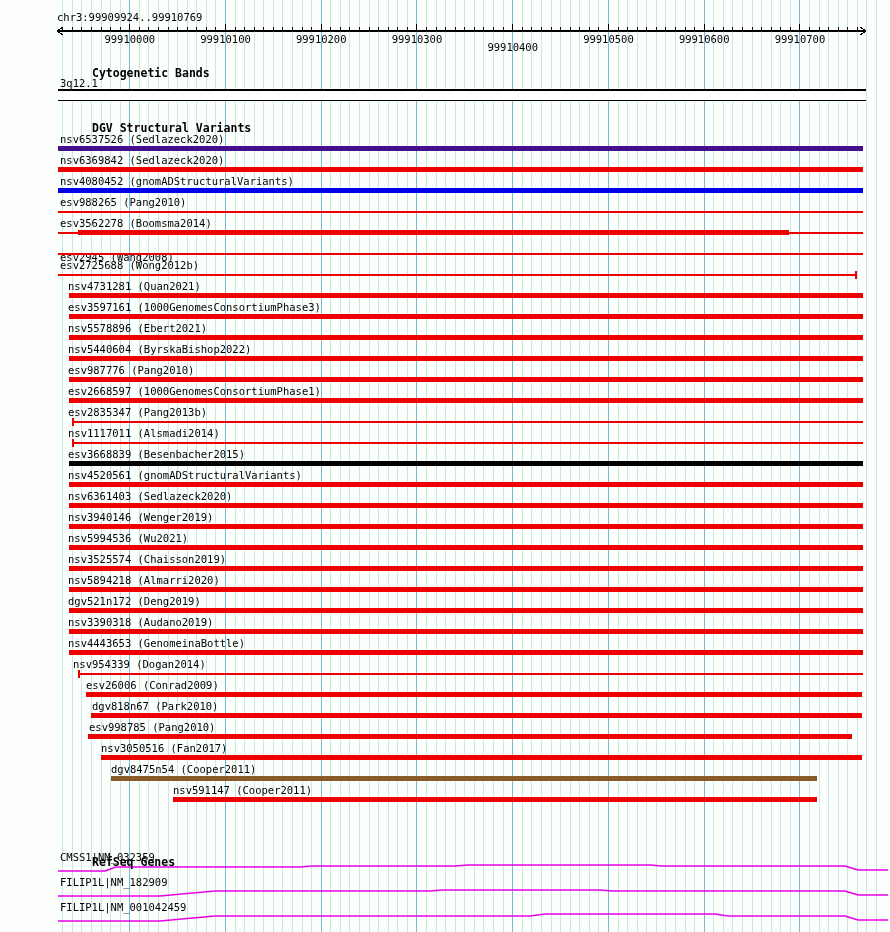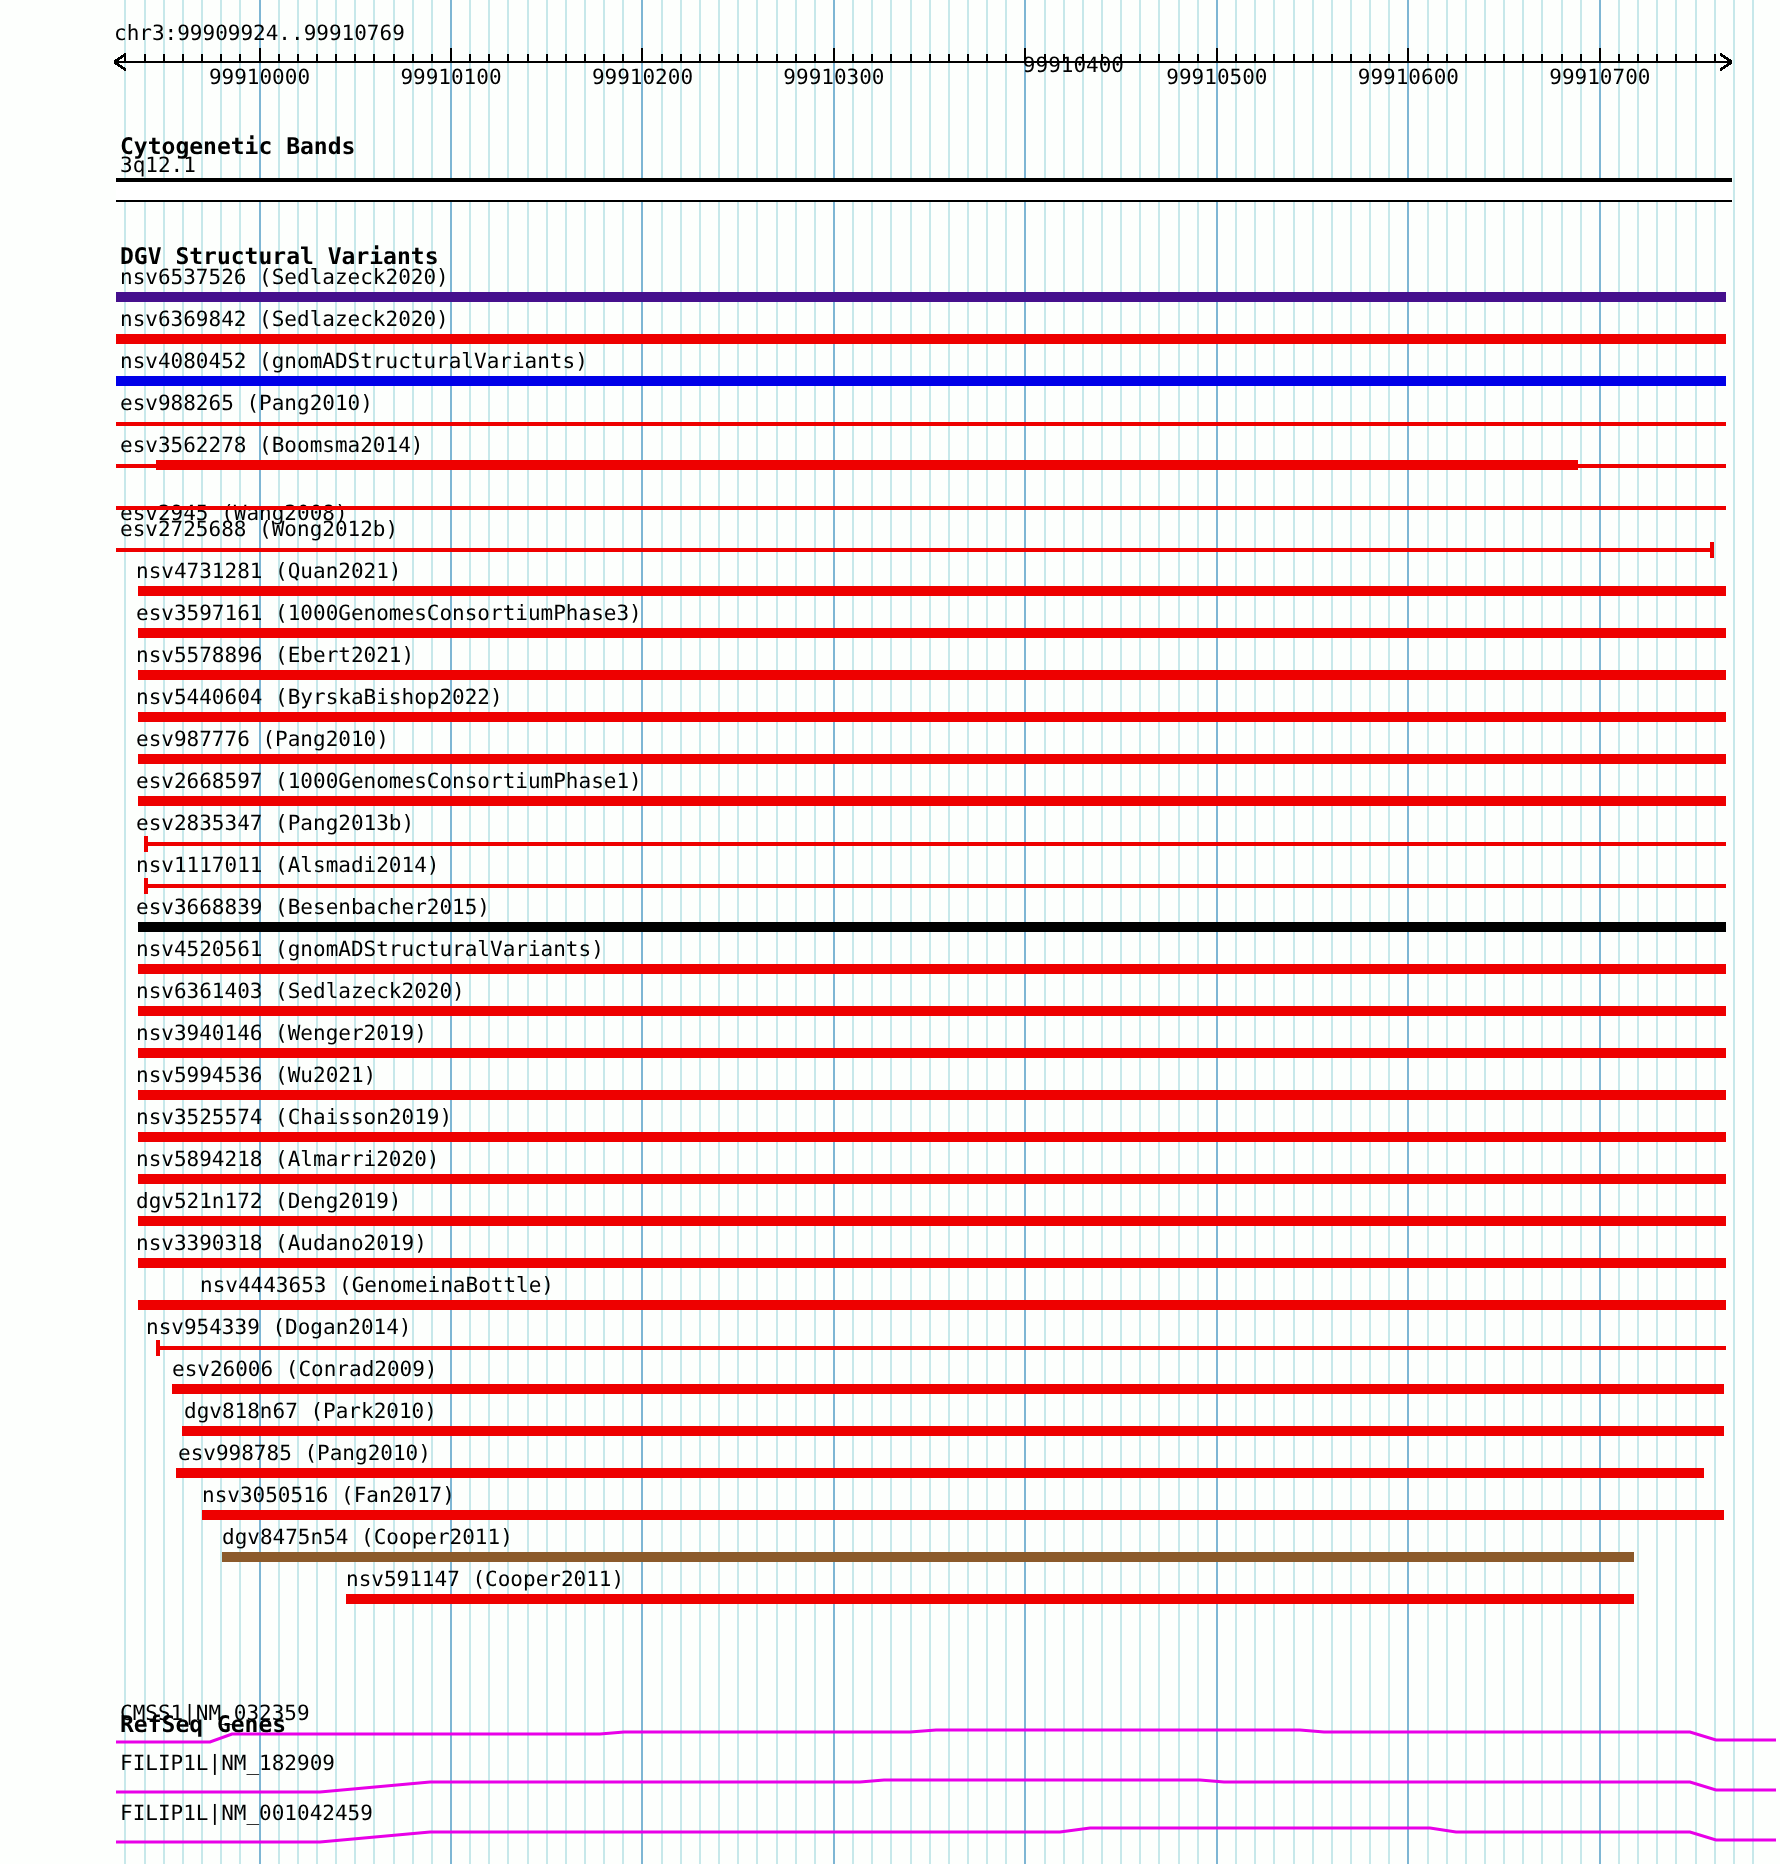--- a/index.html
+++ b/index.html
@@ -2,21 +2,21 @@
 <html><head>
 <meta charset="utf-8">
 <style>
   html,body{margin:0;padding:0;background:#fdfffd;}
   #canvas{position:relative;width:890px;height:932px;overflow:hidden;background:#fdfffd;
           font-family:"DejaVu Sans Mono",monospace;}
   #gfx{position:absolute;left:0;top:0;}
   .lbl{position:absolute;font:10.5px "DejaVu Sans Mono",monospace;color:#000;
        white-space:nowrap;line-height:11px;}
   .hdr{position:absolute;font:bold 11.5px "DejaVu Sans Mono",monospace;color:#000;
-       white-space:nowrap;line-height:12px;}
+       white-space:nowrap;line-height:12px;margin-left:32px;}
   .ticklabel{position:absolute;font:10.5px "DejaVu Sans Mono",monospace;color:#000;
        text-align:center;line-height:11px;}
   .bar{position:absolute;}
   #band{position:absolute;left:58px;top:89px;width:808px;height:9px;background:#ffffff;
         border-top:2px solid #000;border-bottom:1px solid #000;}
 </style>
 </head>
 <body>
 
 <div id="canvas">
@@ -213,21 +213,21 @@
   <div class="lbl" style="left:60px;top:78px;">3q12.1</div>
   <div id="band"></div>
 
   <div class="hdr" style="left:60px;top:122px;">DGV Structural Variants</div>
 
   <div class="hdr" style="left:60px;top:856px;">RefSeq Genes</div>
 <div class="ticklabel" style="left: 99.7621px; top: 34px; width: 60px;">99910000</div>
     <div class="ticklabel" style="left: 195.502px; top: 34px; width: 60px;">99910100</div>
     <div class="ticklabel" style="left: 291.241px; top: 34px; width: 60px;">99910200</div>
     <div class="ticklabel" style="left: 386.981px; top: 34px; width: 60px;">99910300</div>
-    <div class="ticklabel" style="left: 482.721px; top: 28px; width: 60px; margin-left: 24px;">99910400</div>
+    <div class="ticklabel" style="left: 482.721px; top: 42px; width: 60px;">99910400</div>
     <div class="ticklabel" style="left: 578.46px; top: 34px; width: 60px;">99910500</div>
     <div class="ticklabel" style="left: 674.2px; top: 34px; width: 60px;">99910600</div>
     <div class="ticklabel" style="left: 769.94px; top: 34px; width: 60px;">99910700</div>
     <div class="lbl" style="left: 60px; top: 134px;">nsv6537526 (Sedlazeck2020)</div>
     <div class="bar" style="left: 58px; top: 146px; width: 805px; height: 5px; background: rgb(69, 16, 141);"></div>
     <div class="lbl" style="left: 60px; top: 155px;">nsv6369842 (Sedlazeck2020)</div>
     <div class="bar" style="left: 58px; top: 167px; width: 805px; height: 5px; background: rgb(238, 0, 0);"></div>
     <div class="lbl" style="left: 60px; top: 176px;">nsv4080452 (gnomADStructuralVariants)</div>
     <div class="bar" style="left: 58px; top: 188px; width: 805px; height: 5px; background: rgb(0, 0, 232);"></div>
     <div class="lbl" style="left: 60px; top: 197px;">esv988265 (Pang2010)</div>
@@ -269,21 +269,21 @@
     <div class="lbl" style="left: 68px; top: 533px;">nsv5994536 (Wu2021)</div>
     <div class="bar" style="left: 69px; top: 545px; width: 794px; height: 5px; background: rgb(238, 0, 0);"></div>
     <div class="lbl" style="left: 68px; top: 554px;">nsv3525574 (Chaisson2019)</div>
     <div class="bar" style="left: 69px; top: 566px; width: 794px; height: 5px; background: rgb(238, 0, 0);"></div>
     <div class="lbl" style="left: 68px; top: 575px;">nsv5894218 (Almarri2020)</div>
     <div class="bar" style="left: 69px; top: 587px; width: 794px; height: 5px; background: rgb(238, 0, 0);"></div>
     <div class="lbl" style="left: 68px; top: 596px;">dgv521n172 (Deng2019)</div>
     <div class="bar" style="left: 69px; top: 608px; width: 794px; height: 5px; background: rgb(238, 0, 0);"></div>
     <div class="lbl" style="left: 68px; top: 617px;">nsv3390318 (Audano2019)</div>
     <div class="bar" style="left: 69px; top: 629px; width: 794px; height: 5px; background: rgb(238, 0, 0);"></div>
-    <div class="lbl" style="left: 68px; top: 638px; margin-left: 32px;">nsv4443653 (GenomeinaBottle)</div>
+    <div class="lbl" style="left: 68px; top: 638px;">nsv4443653 (GenomeinaBottle)</div>
     <div class="bar" style="left: 69px; top: 650px; width: 794px; height: 5px; background: rgb(238, 0, 0);"></div>
     <div class="lbl" style="left: 73px; top: 659px;">nsv954339 (Dogan2014)</div>
     <div class="bar" style="left: 78px; top: 673px; width: 785px; height: 2px; background: rgb(238, 0, 0);"></div>
     <div class="bar" style="left: 78px; top: 670px; width: 2px; height: 8px; background: rgb(238, 0, 0);"></div>
     <div class="lbl" style="left: 86px; top: 680px;">esv26006 (Conrad2009)</div>
     <div class="bar" style="left: 86px; top: 692px; width: 776px; height: 5px; background: rgb(238, 0, 0);"></div>
     <div class="lbl" style="left: 92px; top: 701px;">dgv818n67 (Park2010)</div>
     <div class="bar" style="left: 91px; top: 713px; width: 771px; height: 5px; background: rgb(238, 0, 0);"></div>
     <div class="lbl" style="left: 89px; top: 722px;">esv998785 (Pang2010)</div>
     <div class="bar" style="left: 88px; top: 734px; width: 764px; height: 5px; background: rgb(238, 0, 0);"></div>

